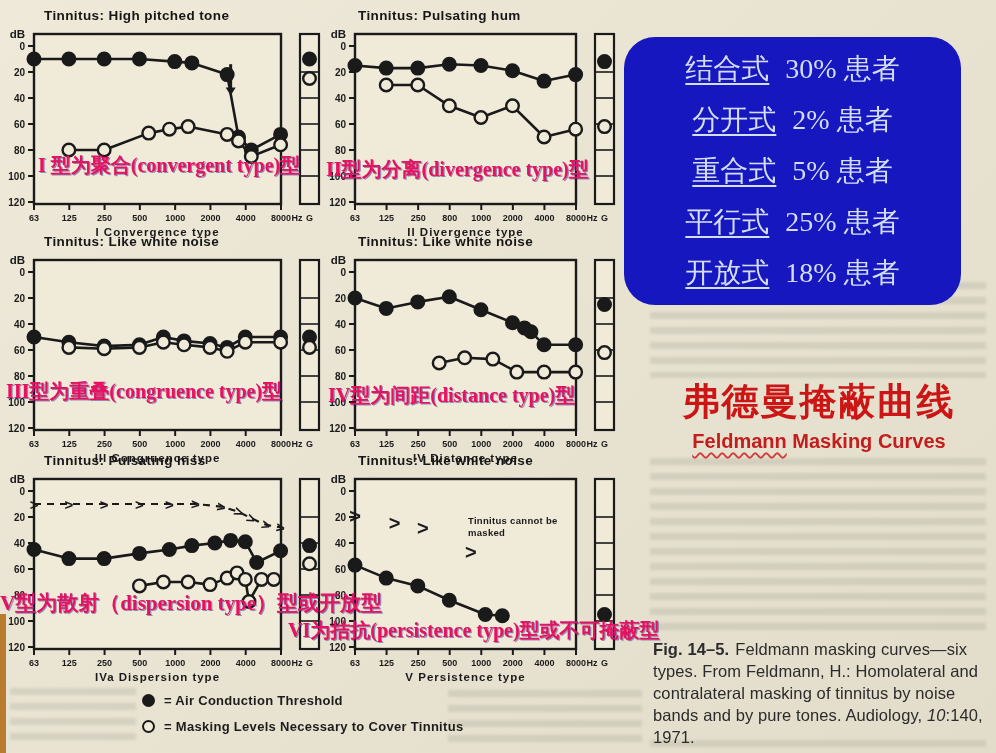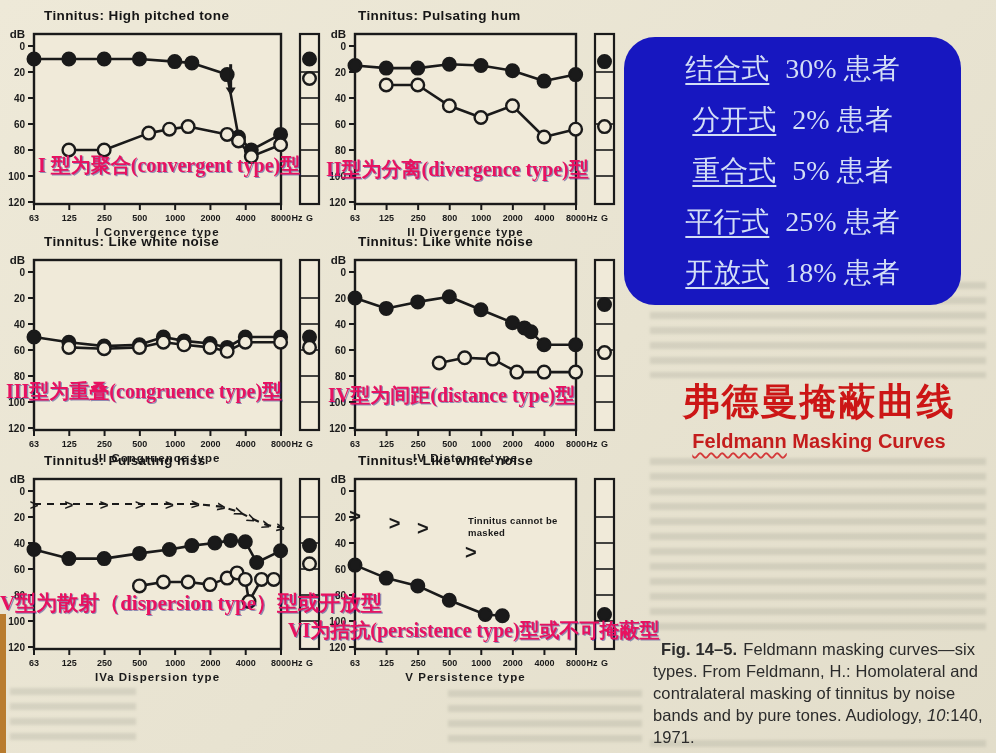--- a/index.html
+++ b/index.html
@@ -41,21 +41,21 @@
            font-size:28px;text-align:center;white-space:nowrap;}
   .bluerow .lbl{text-decoration:underline;text-underline-offset:5px;margin-right:16px;}
   .heading{position:absolute;left:645px;top:377px;width:348px;text-align:center;z-index:6;}
   .heading-zh{font-size:37px;color:#cc1616;letter-spacing:2px;font-weight:600;
               font-family:"Liberation Serif","DejaVu Serif",serif;white-space:nowrap;}
   .heading-en{font-size:20px;color:#c41d1d;font-weight:bold;margin-top:3px;white-space:nowrap;}
   .wavy{text-decoration:underline wavy #d43b3b;text-decoration-thickness:1.5px;
         text-underline-offset:4px;}
   .caption{position:absolute;left:653px;top:638px;width:334px;z-index:6;
            font-size:16.5px;color:#2b2b2b;line-height:1.34;letter-spacing:.1px;}
-  .cap-label{font-weight:bold;margin-right:6px;margin-left:8px;}
+  .cap-label{font-weight:bold;margin-right:6px;}
   .faux{position:absolute;background:repeating-linear-gradient(180deg,
         rgba(100,105,92,.3) 0 7px, transparent 7px 15px);
         filter:blur(1.8px);opacity:.5;pointer-events:none;}
   #faux1{left:650px;top:282px;width:336px;height:96px;}
   #faux2{left:650px;top:458px;width:336px;height:174px;}
   #faux3{left:10px;top:688px;width:126px;height:58px;}
   #faux4{left:448px;top:690px;width:194px;height:58px;}
   #faux5{left:650px;top:740px;width:336px;height:12px;}
   .orange-strip{position:absolute;left:0;top:614px;width:6px;height:139px;
                 background:#b06a12;opacity:.85;}
@@ -483,20 +483,30 @@
         <circle cx="167.2639632236536" cy="163.5" r="6.3" fill="#1a1a1a" stroke="#1a1a1a" stroke-width="2.4"></circle>
         <circle cx="184.33047926381894" cy="164.8" r="6.3" fill="#1a1a1a" stroke="#1a1a1a" stroke-width="2.4"></circle>
         <text x="37" y="72" font-size="20" text-anchor="middle">&gt;</text>
         <text x="76.51286678658687" y="78.5" font-size="20" text-anchor="middle">&gt;</text>
         <text x="104.94181195019372" y="83.7" font-size="20" text-anchor="middle">&gt;</text>
         <text x="152.75905069239036" y="108.4" font-size="20" text-anchor="middle">&gt;</text>
         <circle cx="286.5" cy="163.5" r="6.3" fill="#1a1a1a" stroke="#1a1a1a" stroke-width="2.4"></circle>
       </svg>
     </div>
 
+  <div class="legend">
+      <div class="legend-row">
+        <span class="sym sym-filled"></span>
+        <span>= Air Conduction Threshold</span>
+      </div>
+      <div class="legend-row">
+        <span class="sym sym-open"></span>
+        <span>= Masking Levels Necessary to Cover Tinnitus</span>
+      </div>
+    </div>
 
   <div class="bluebox">
       <div class="bluerow"><span class="lbl">结合式</span><span>30% 患者</span></div>
       <div class="bluerow"><span class="lbl">分开式</span><span>2% 患者</span></div>
       <div class="bluerow"><span class="lbl">重合式</span><span>5% 患者</span></div>
       <div class="bluerow"><span class="lbl">平行式</span><span>25% 患者</span></div>
       <div class="bluerow"><span class="lbl">开放式</span><span>18% 患者</span></div>
     </div>
 
   <div class="heading">

